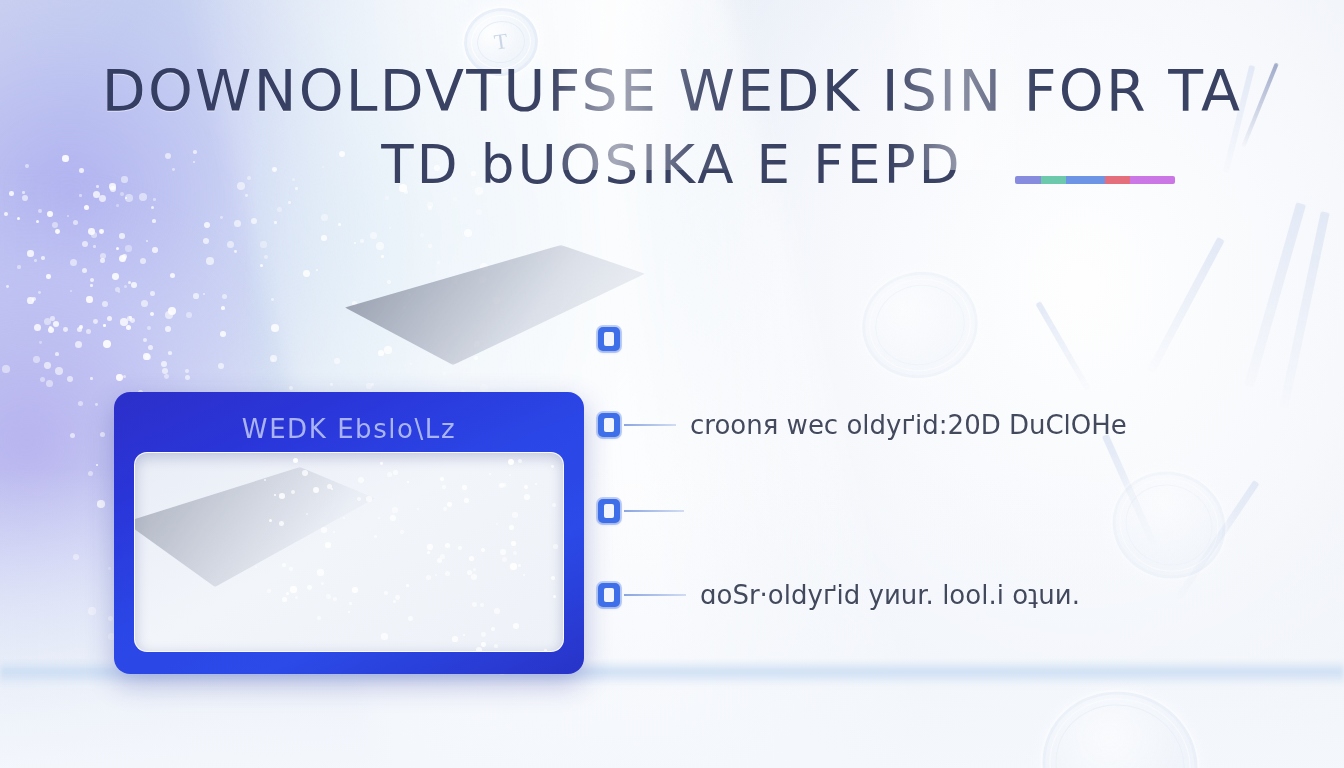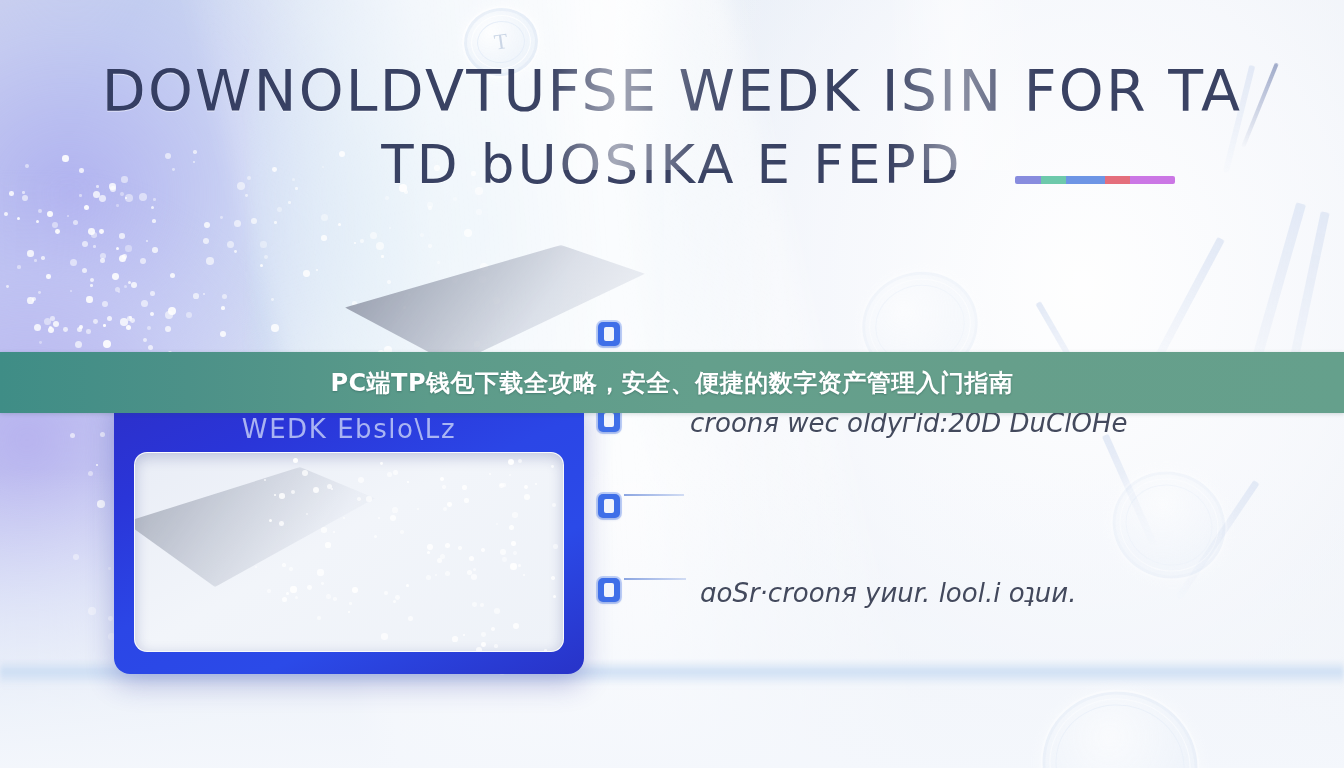--- a/index.html
+++ b/index.html
@@ -252,24 +252,23 @@
       rgba(238,241,248,.05) 100%);
     clip-path:polygon(0% 46%, 70% 0%, 100% 26%, 36% 100%);
     filter:blur(.9px);
   }
   .card-sparkles{ position:absolute; inset:0; }
 
   
   .bullet-row{
     position:absolute;
     display:flex;
-    align-items:flex-start;
+    align-items:center;
     height:34px;
     white-space:nowrap;
-    font-style:italic;
   }
   .bullet-marker{
     flex:0 0 auto;
     width:22px; height:24px;
     border-radius:5px;
     background:#3f6fe8;
     box-shadow:0 0 0 2px rgba(120,155,240,.45), 0 1px 3px rgba(40,70,170,.35);
     position:relative;
   }
   .bullet-marker::after{
@@ -879,20 +878,17 @@
   </div>
 
   <div class="bullet-row" id="bullet-row-2">
     <span class="bullet-marker"></span>
     <span class="bullet-line" style="width:60px;"></span>
   </div>
 
   <div class="bullet-row" id="bullet-row-3">
     <span class="bullet-marker"></span>
     <span class="bullet-line" style="width:62px;"></span>
-    <span class="bullet-text">ɑoЅr·croonя yиur. lool.i oʇuи.</span>
-  </div>
-
-  <div id="title-bar">
-    <div id="title-text">PC端TP钱包下载全攻略，安全、便捷的数字资产管理入门指南</div>
-  </div>
+    <span class="bullet-text">ɑoЅr·oldуґid yиur. lool.i oʇuи.</span>
+  </div>
+
 
 </div>
 
 </body></html>

